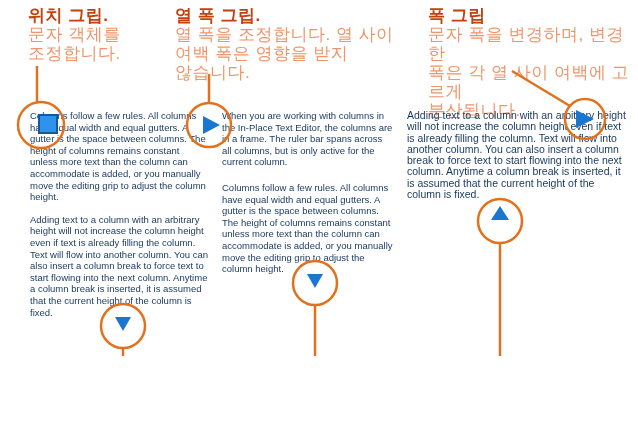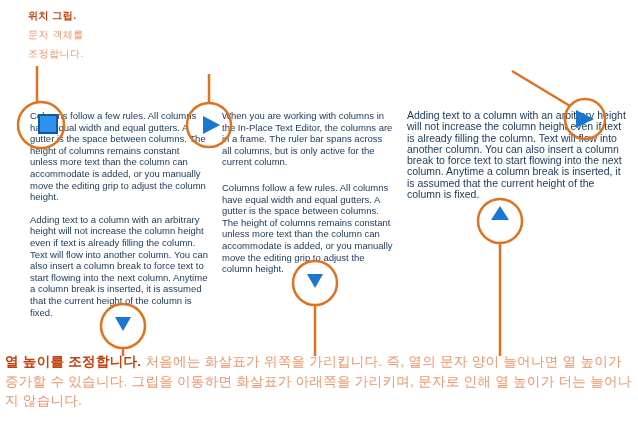--- a/index.html
+++ b/index.html
@@ -7,21 +7,21 @@
   .stage {
     position: relative;
     width: 638px;
     height: 431px;
     background: #ffffff;
     font-family: "Liberation Sans", sans-serif;
     overflow: hidden;
   }
   .callout {
     position: absolute;
-    font-size: 10px;
+    font-size: 17px;
     line-height: 19px;
     letter-spacing: 0.5px;
   }
   .callout .callout-title { font-weight: bold; color: #c2410c; }
   .callout .callout-body  { color: #f0956a; white-space: pre-line; }
   .body-col {
     position: absolute;
     color: #17375e;
     font-size: 9.5px;
     line-height: 11.6px;
@@ -49,21 +49,33 @@
 <body>
 
 <div class="stage">
 
   <div class="callout" style="left:28px; top:6px;">
     <div class="callout-title">위치 그립.</div>
     <div class="callout-body">문자 객체를
 조정합니다.</div>
   </div>
 
+  <div class="callout" style="left:175px; top:6px;">
+    <div class="callout-title">열 폭 그립.</div>
+    <div class="callout-body">열 폭을 조정합니다. 열 사이
+여백 폭은 영향을 받지
+않습니다.</div>
+  </div>
 
+  <div class="callout" style="left:428px; top:6px;">
+    <div class="callout-title">폭 그립</div>
+    <div class="callout-body">문자 폭을 변경하며, 변경한
+폭은 각 열 사이 여백에 고르게
+분산됩니다.</div>
+  </div>
 
   <div class="body-col" style="left:30px; top:110px; width:178px;">
     <p>Columns follow a few rules. All columns have equal width and equal gutters. A gutter is the space between columns. The height of columns remains constant unless more text than the column can accommodate is added, or you manually move the editing grip to adjust the column height.</p>
     <p>Adding text to a column with an arbitrary height will not increase the column height even if text is already filling the column. Text will flow into another column. You can also insert a column break to force text to start flowing into the next column. Anytime a column break is inserted, it is assumed that the current height of the column is fixed.</p>
   </div>
 
   <div class="body-col gap-lg" style="left:222px; top:110px; width:172px;">
     <p>When you are working with columns in the In-Place Text Editor, the columns are in a frame. The ruler bar spans across all columns, but is only active for the current column.</p>
     <p>Columns follow a few rules. All columns have equal width and equal gutters. A gutter is the space between columns. The height of columns remains constant unless more text than the column can accommodate is added, or you manually move the editing grip to adjust the column height.</p>
   </div>
@@ -89,17 +101,14 @@
     <circle cx="500" cy="221" r="22" fill="none" stroke="#e2711d" stroke-width="2.5"></circle>
 
     <rect x="39" y="115" width="18" height="18" fill="#2e93ee" stroke="#14589e" stroke-width="2"></rect>
     <polygon points="203,116 220,125 203,134" fill="#1b76d2"></polygon>
     <polygon points="576,110 594,119 576,128" fill="#1b76d2"></polygon>
     <polygon points="115,317 131,317 123,331" fill="#1b76d2"></polygon>
     <polygon points="307,274 323,274 315,288" fill="#1b76d2"></polygon>
     <polygon points="491,220 509,220 500,206" fill="#1b76d2"></polygon>
   </svg>
 
-  <div class="bottom-note">
-    <span class="bold">열 높이를 조정합니다.</span><span> 처음에는 화살표가 위쪽을 가리킵니다. 즉, 열의 문자 양이 늘어나면 열 높이가 증가할 수 있습니다. 그립을 이동하면 화살표가 아래쪽을 가리키며, 문자로 인해 열 높이가 더는 늘어나지 않습니다.</span>
-  </div>
 
 </div>
 
 </body></html>

